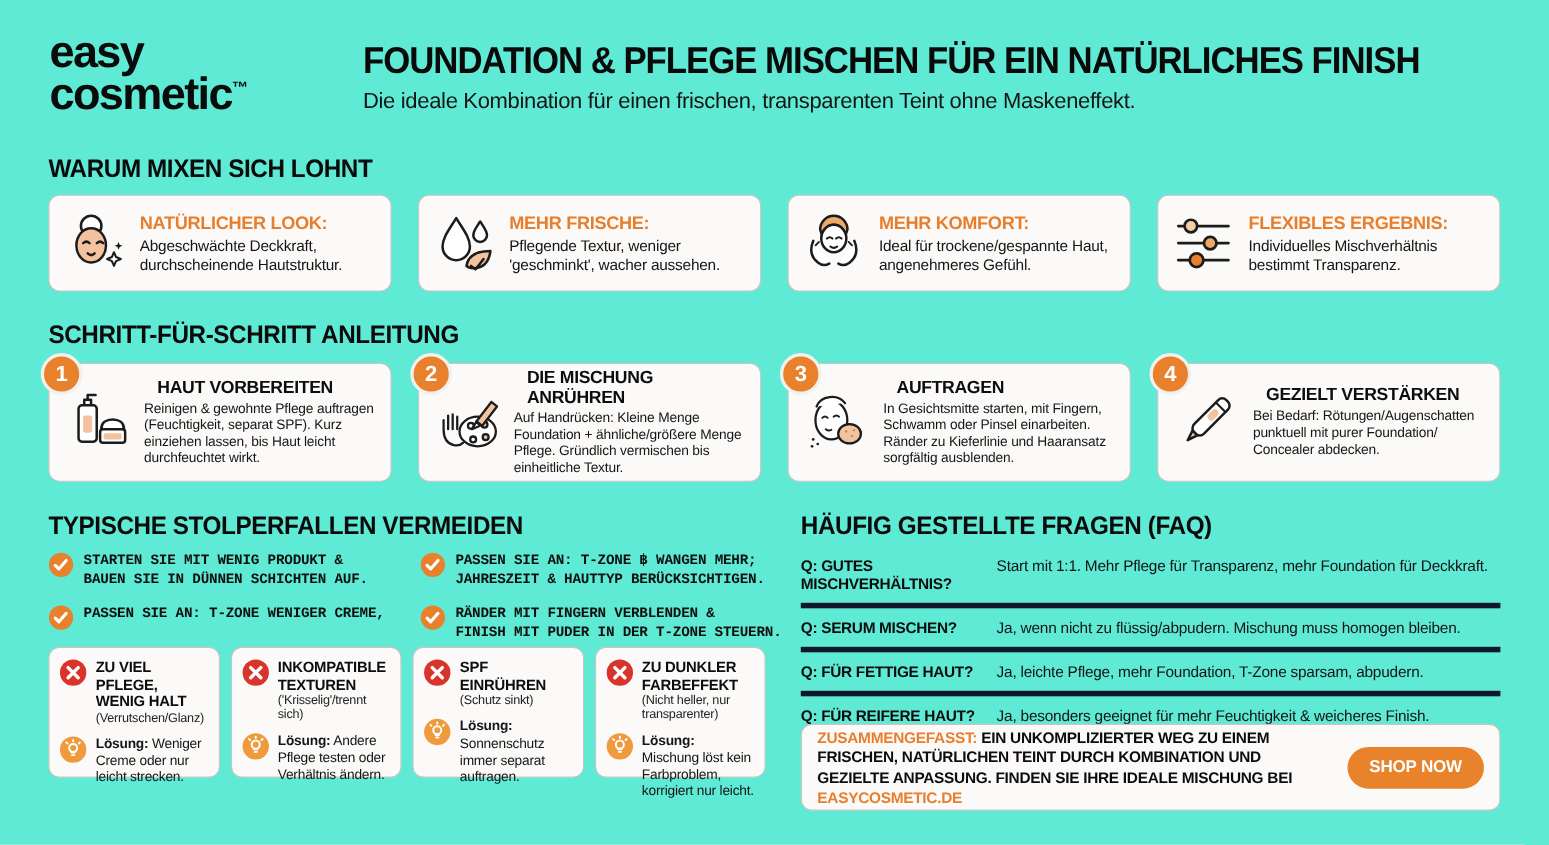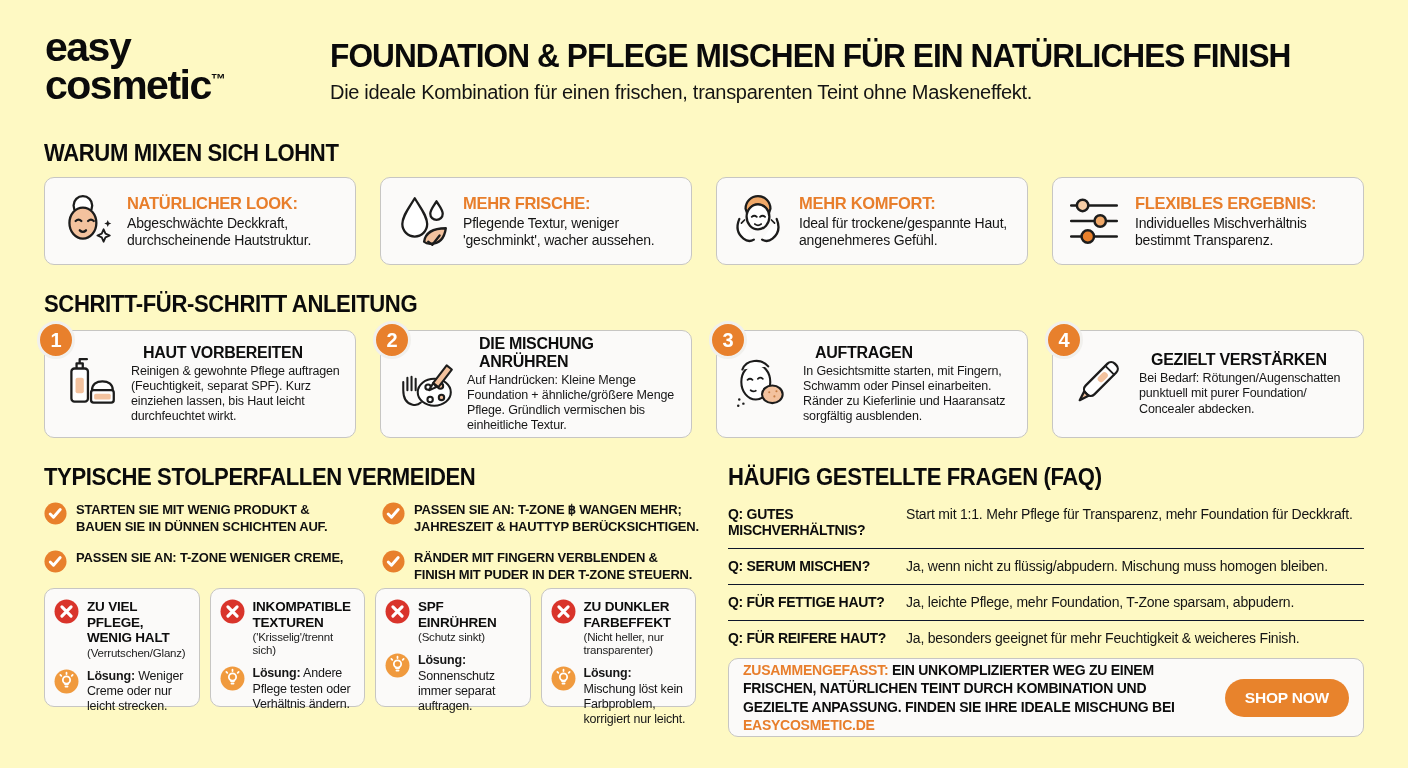--- a/index.html
+++ b/index.html
@@ -1,18 +1,18 @@
 <!DOCTYPE html>
 <html><head>
 <meta charset="utf-8">
 <style>
   html,body{margin:0;padding:0;background:#e9e8e6;}
   *{box-sizing:border-box;}
   .canvas{
-    position:relative;width:1408px;height:768px;background:#fef9c3;
+    position:relative;width:1408px;height:768px;background:#5eead4;
     font-family:"Liberation Sans",sans-serif;color:#121212;overflow:hidden;
   }
   
   .logo{position:absolute;left:45px;top:28px;font-weight:900;font-size:41px;line-height:.93;letter-spacing:-1.5px;color:#0b0b0b;}
   .logo .tm{font-size:15px;font-weight:900;vertical-align:super;letter-spacing:0;}
   .head{position:absolute;left:330px;top:36px;width:1070px;}
   .head h1{margin:0;font-size:34px;font-weight:900;letter-spacing:-1px;white-space:nowrap;transform:scaleX(.93);transform-origin:left;color:#0a0a0a;}
   .head p{margin:6px 0 0;font-size:20px;letter-spacing:-.3px;color:#141414;}
   
   .sec{position:absolute;margin:0;font-size:23px;font-weight:900;letter-spacing:-.4px;white-space:nowrap;transform:scaleX(.96);transform-origin:left;color:#0b0b0b;}
@@ -26,34 +26,34 @@
   .btxt p{margin:0;font-size:14px;line-height:1.2;letter-spacing:-.2px;color:#151515;}
   
   .steps{position:absolute;left:44px;top:330px;width:1320px;display:flex;gap:24px;}
   .scard{flex:1 1 0;height:108px;position:relative;display:flex;align-items:center;gap:8px;padding:8px 10px 8px 12px;}
   .badge{position:absolute;left:-8px;top:-10px;width:38px;height:38px;border-radius:50%;background:#E8802C;color:#fff;
          font-size:20px;font-weight:800;display:flex;align-items:center;justify-content:center;border:3px solid #F1F0ED;}
   .sicon{flex:none;width:66px;height:70px;display:flex;align-items:center;justify-content:center;}
   .stxt h3{margin:0 12px 2px;font-size:16px;font-weight:800;letter-spacing:-.3px;color:#0d0d0d;}
   .stxt p{margin:0;font-size:12.5px;line-height:1.22;letter-spacing:-.15px;color:#161616;}
   
-  .tips{position:absolute;left:44px;top:502px;width:665px;display:grid;grid-template-columns:330px 330px;column-gap:8px;row-gap:15px;}
+  .tips{position:absolute;left:44px;top:502px;width:665px;display:grid;grid-template-columns:330px 330px;column-gap:8px;row-gap:15px;font-family:Liberation Mono, monospace;}
   .tip{display:flex;gap:9px;align-items:flex-start;}
   .tip .txt{font-size:13px;font-weight:800;letter-spacing:-.2px;line-height:1.28;white-space:pre-line;color:#101010;}
   .pitrow{position:absolute;left:44px;top:588px;width:652px;display:flex;gap:10px;}
   .pcard{flex:1 1 0;height:119px;padding:10px 9px;}
   .prow{display:grid;grid-template-columns:26px 1fr;column-gap:7px;align-items:start;}
   .prow + .prow{margin-top:9px;}
   .ptitle{font-size:13.5px;font-weight:800;letter-spacing:-.2px;line-height:1.15;color:#0d0d0d;}
   .pnote{font-size:11.5px;letter-spacing:-.2px;line-height:1.15;color:#222;margin-top:1px;}
   .psol{font-size:12.5px;letter-spacing:-.2px;line-height:1.22;color:#161616;}
   .psol .b{font-weight:800;}
   
   .faqrows{position:absolute;left:728px;top:497px;width:636px;}
-  .frow{display:flex;align-items:baseline;padding:9px 0 10px;border-bottom:1px solid #0f172a;}
+  .frow{display:flex;align-items:baseline;padding:9px 0 10px;border-bottom:5px solid #0f172a;}
   .frow:last-child{border-bottom:none;justify-content:center;}
   .fq{flex:none;width:178px;font-size:14px;font-weight:800;letter-spacing:-.3px;color:#0c0c0c;}
   .fa{flex:1;font-size:14px;letter-spacing:-.2px;color:#141414;}
   
   .summary{position:absolute;left:728px;top:658px;width:636px;height:79px;display:flex;align-items:center;gap:16px;padding:10px 14px;}
   .sumtxt{flex:1;font-size:14px;font-weight:800;letter-spacing:-.25px;line-height:1.3;color:#0c0c0c;}
   .orange{color:#E87E2B;}
   .shop{flex:none;border:none;background:#E8832C;color:#fff;font-family:"Liberation Sans",sans-serif;
         font-size:15.5px;font-weight:800;letter-spacing:-.2px;padding:10px 20px;border-radius:999px;cursor:pointer;}
   svg{display:block;}

